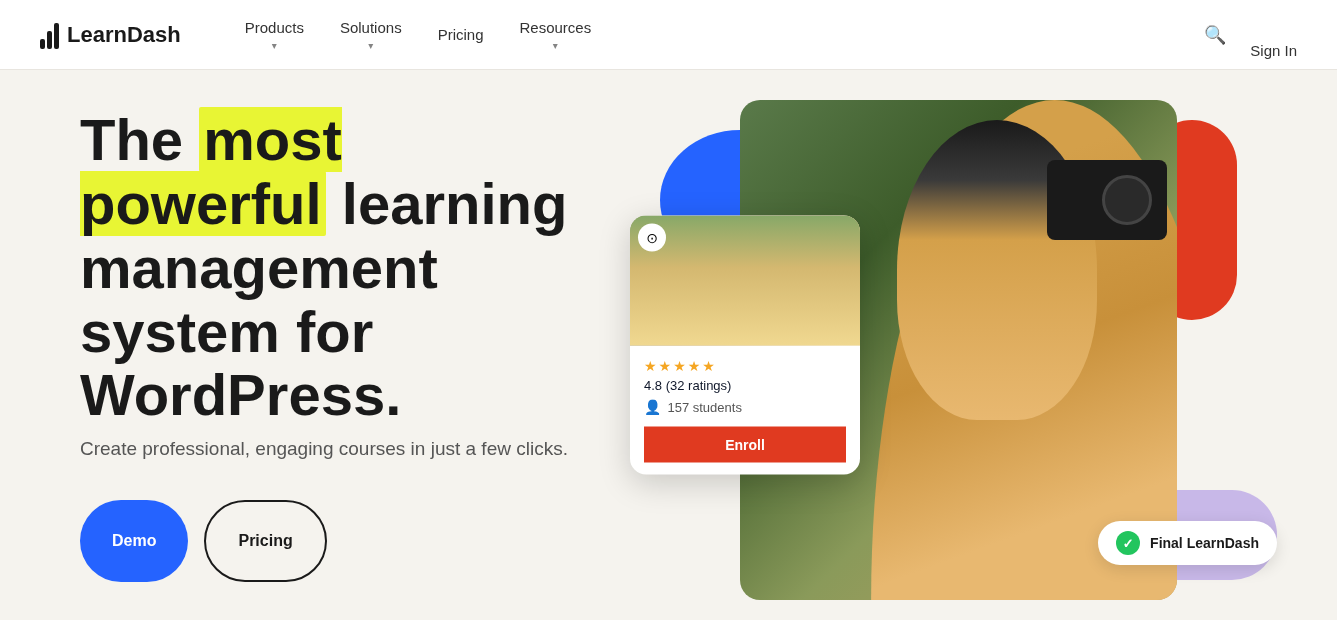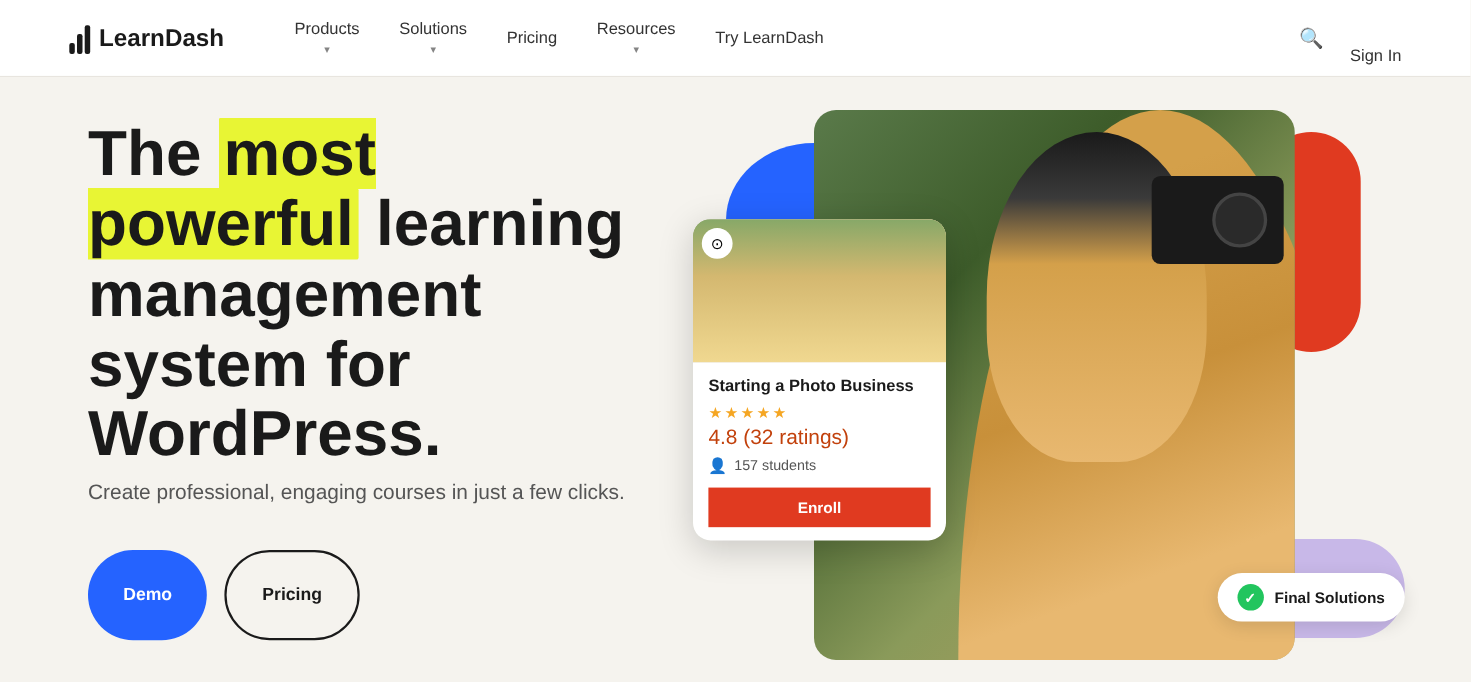--- a/index.html
+++ b/index.html
@@ -9,21 +9,21 @@
       width: 1337px;
       height: 620px;
       overflow: hidden;
       position: relative;
     }
 
     
     nav {
       display: flex;
       align-items: center;
-      padding: 0 63px;
+      padding: 0 40px;
       height: 70px;
       background: #fff;
       border-bottom: 1px solid #e8e5df;
       position: relative;
       z-index: 10;
     }
     .logo {
       display: flex;
       align-items: center;
       gap: 8px;
@@ -303,22 +303,22 @@
     .card-stars {
       display: flex;
       gap: 2px;
       margin-bottom: 4px;
     }
     .star {
       color: #f5a623;
       font-size: 14px;
     }
     .card-rating {
-      font-size: 19px;
-      color: #c2410c;
+      font-size: 13px;
+      color: #0f172a;
       margin-bottom: 6px;
     }
     .card-students {
       font-size: 13px;
       color: #555;
       display: flex;
       align-items: center;
       gap: 6px;
       margin-bottom: 12px;
     }
@@ -393,23 +393,20 @@
       <span>Solutions</span>
       <span class="nav-chevron">▾</span>
     </div>
     <div class="nav-item">
       <span>Pricing</span>
     </div>
     <div class="nav-item">
       <span>Resources</span>
       <span class="nav-chevron">▾</span>
     </div>
-    <div class="nav-item">
-      <span>Try LearnDash</span>
-    </div>
   </div>
 
   <div class="nav-right">
     <button class="search-icon-btn">
       <span>🔍</span>
     </button>
     <button class="signin-btn">Sign In</button>
   </div>
 </nav>
 
@@ -439,35 +436,34 @@
     </div>
 
     <div class="course-card">
       <div class="card-img">
         <div class="card-img-people"></div>
         <div class="card-logo">
           <span>⊙</span>
         </div>
       </div>
       <div class="card-body">
-        <div class="card-title">Starting a Photo Business</div>
         <div class="card-stars">
           <span class="star">★</span>
           <span class="star">★</span>
           <span class="star">★</span>
           <span class="star">★</span>
           <span class="star">★</span>
         </div>
         <div class="card-rating">4.8 (32 ratings)</div>
         <div class="card-students">
           <span class="students-icon">👤</span>
           <span>157 students</span>
         </div>
         <button class="btn-enroll">Enroll</button>
       </div>
     </div>
 
     <div class="assignment-badge">
       <div class="check-circle">✓</div>
-      <span class="assignment-label">Final Solutions</span>
+      <span class="assignment-label">Final LearnDash</span>
     </div>
   </div>
 </section>
 
 </body></html>

